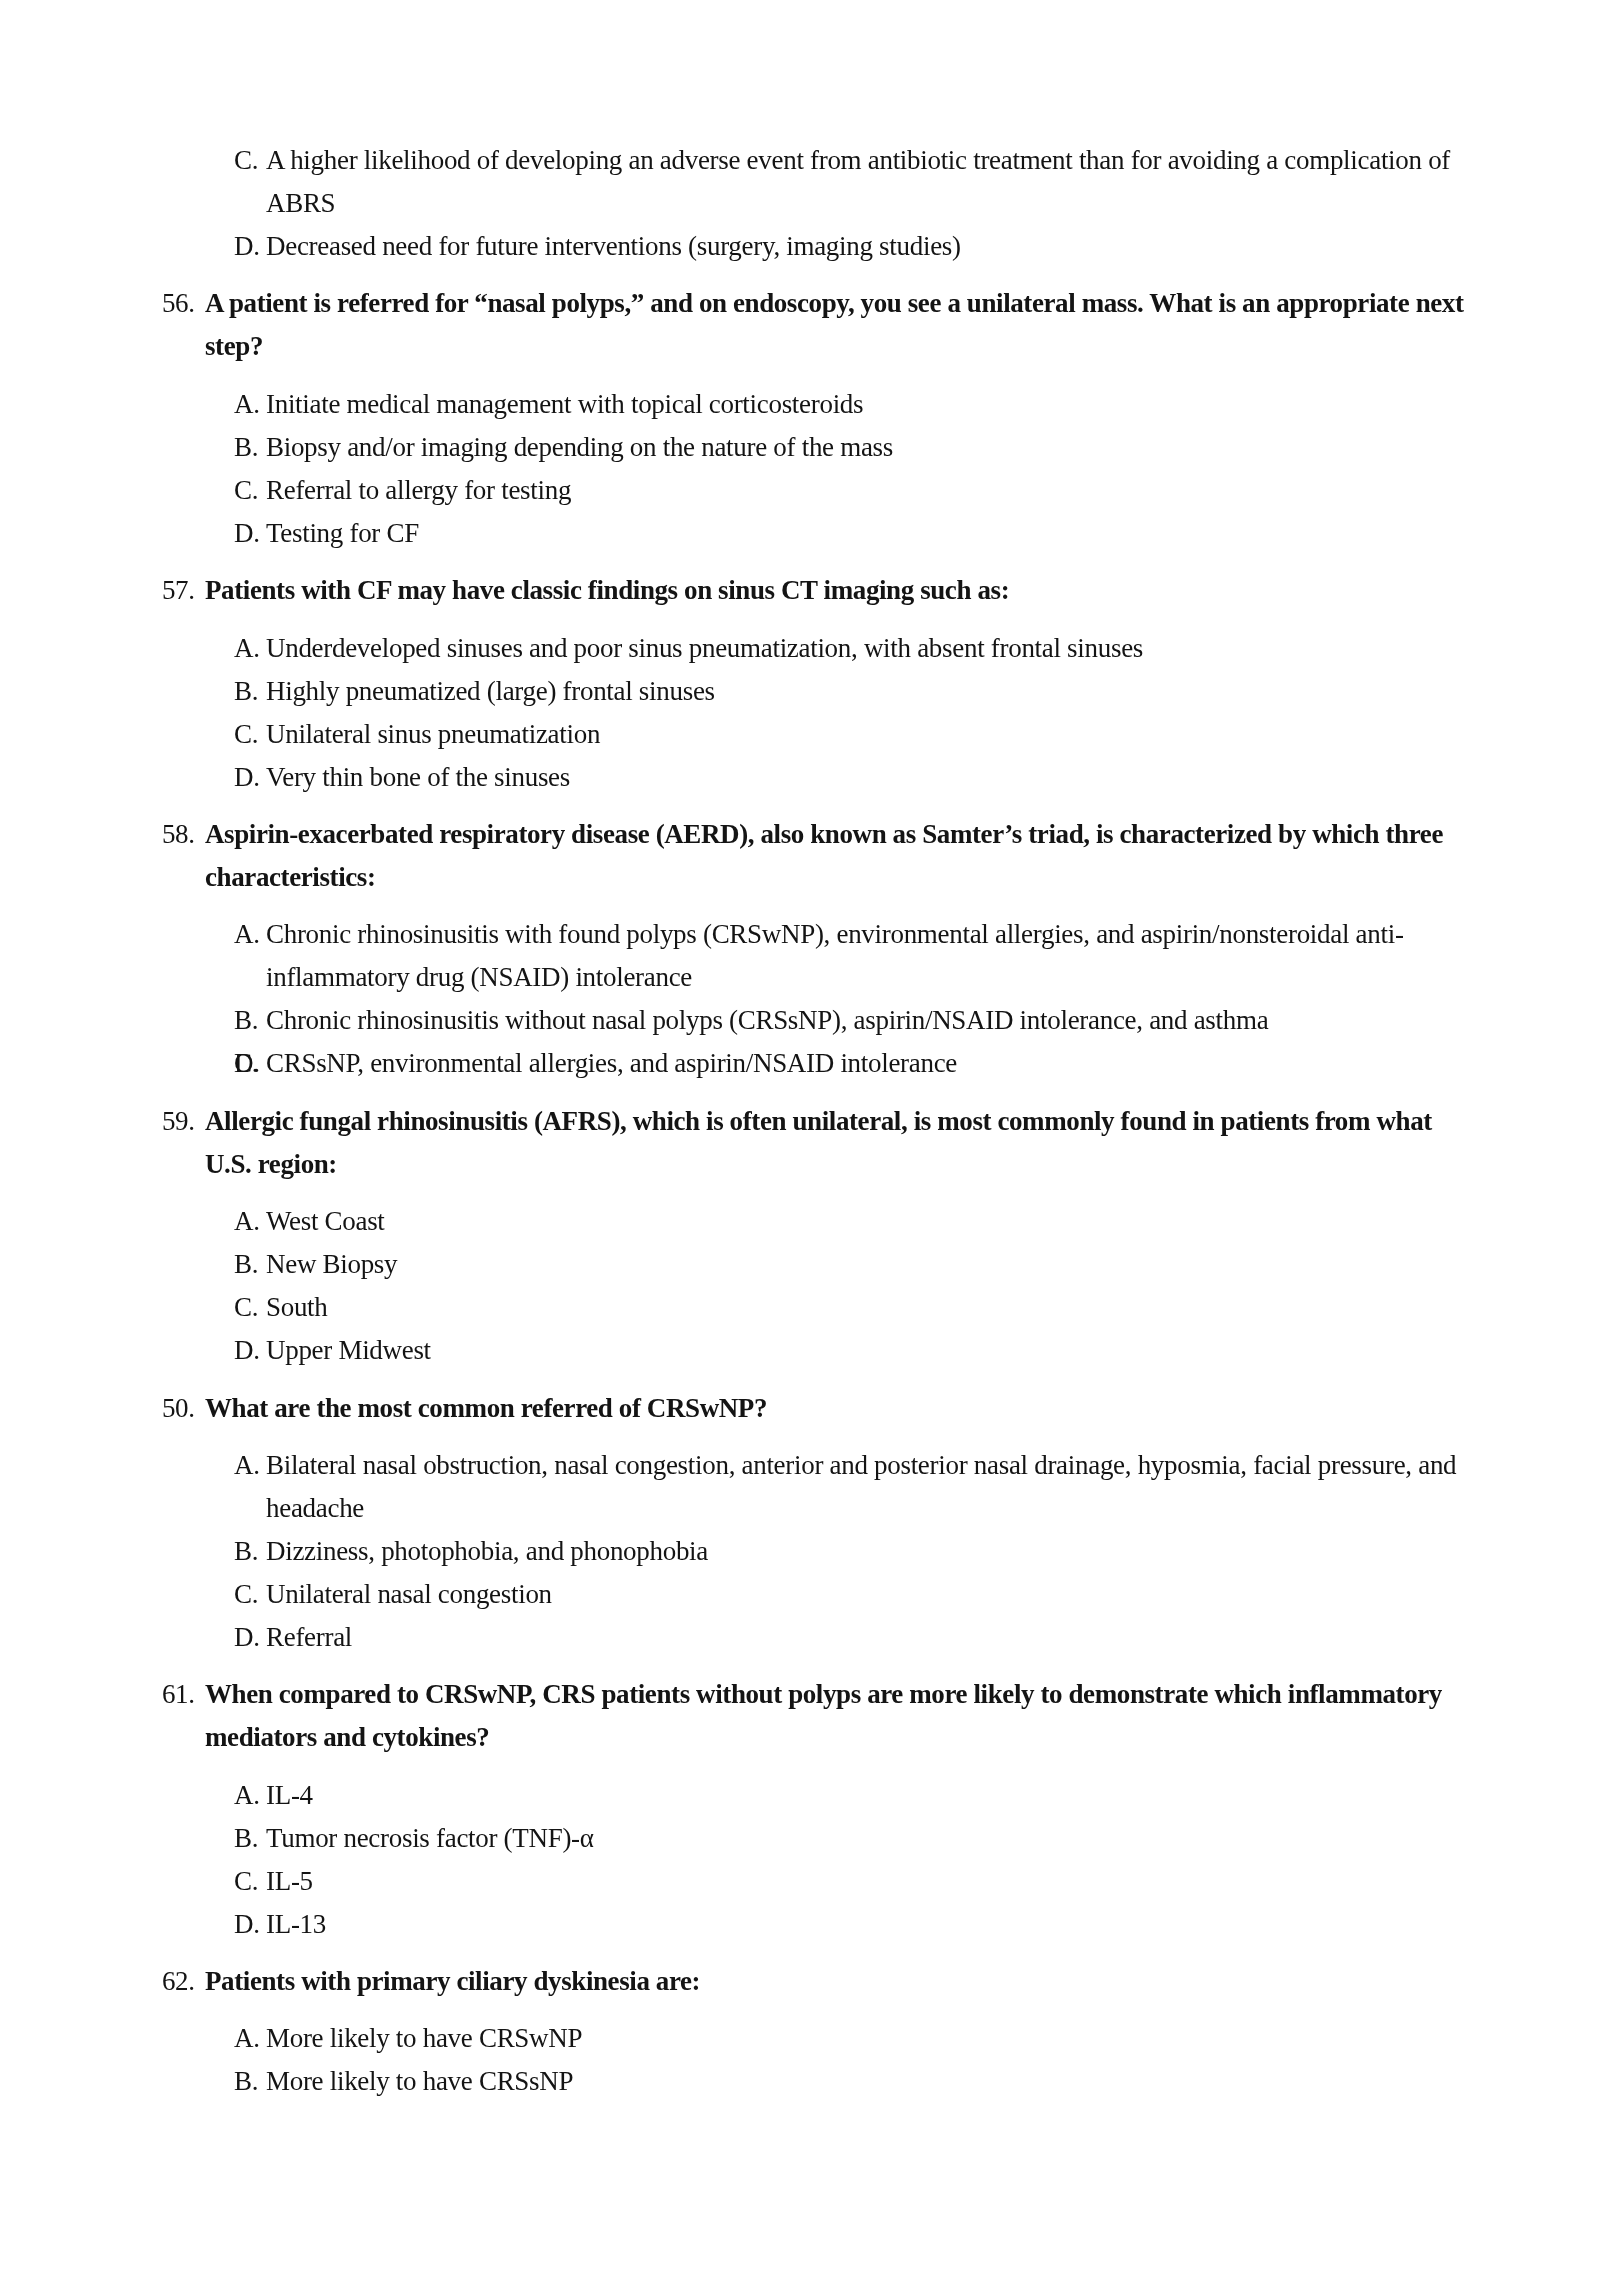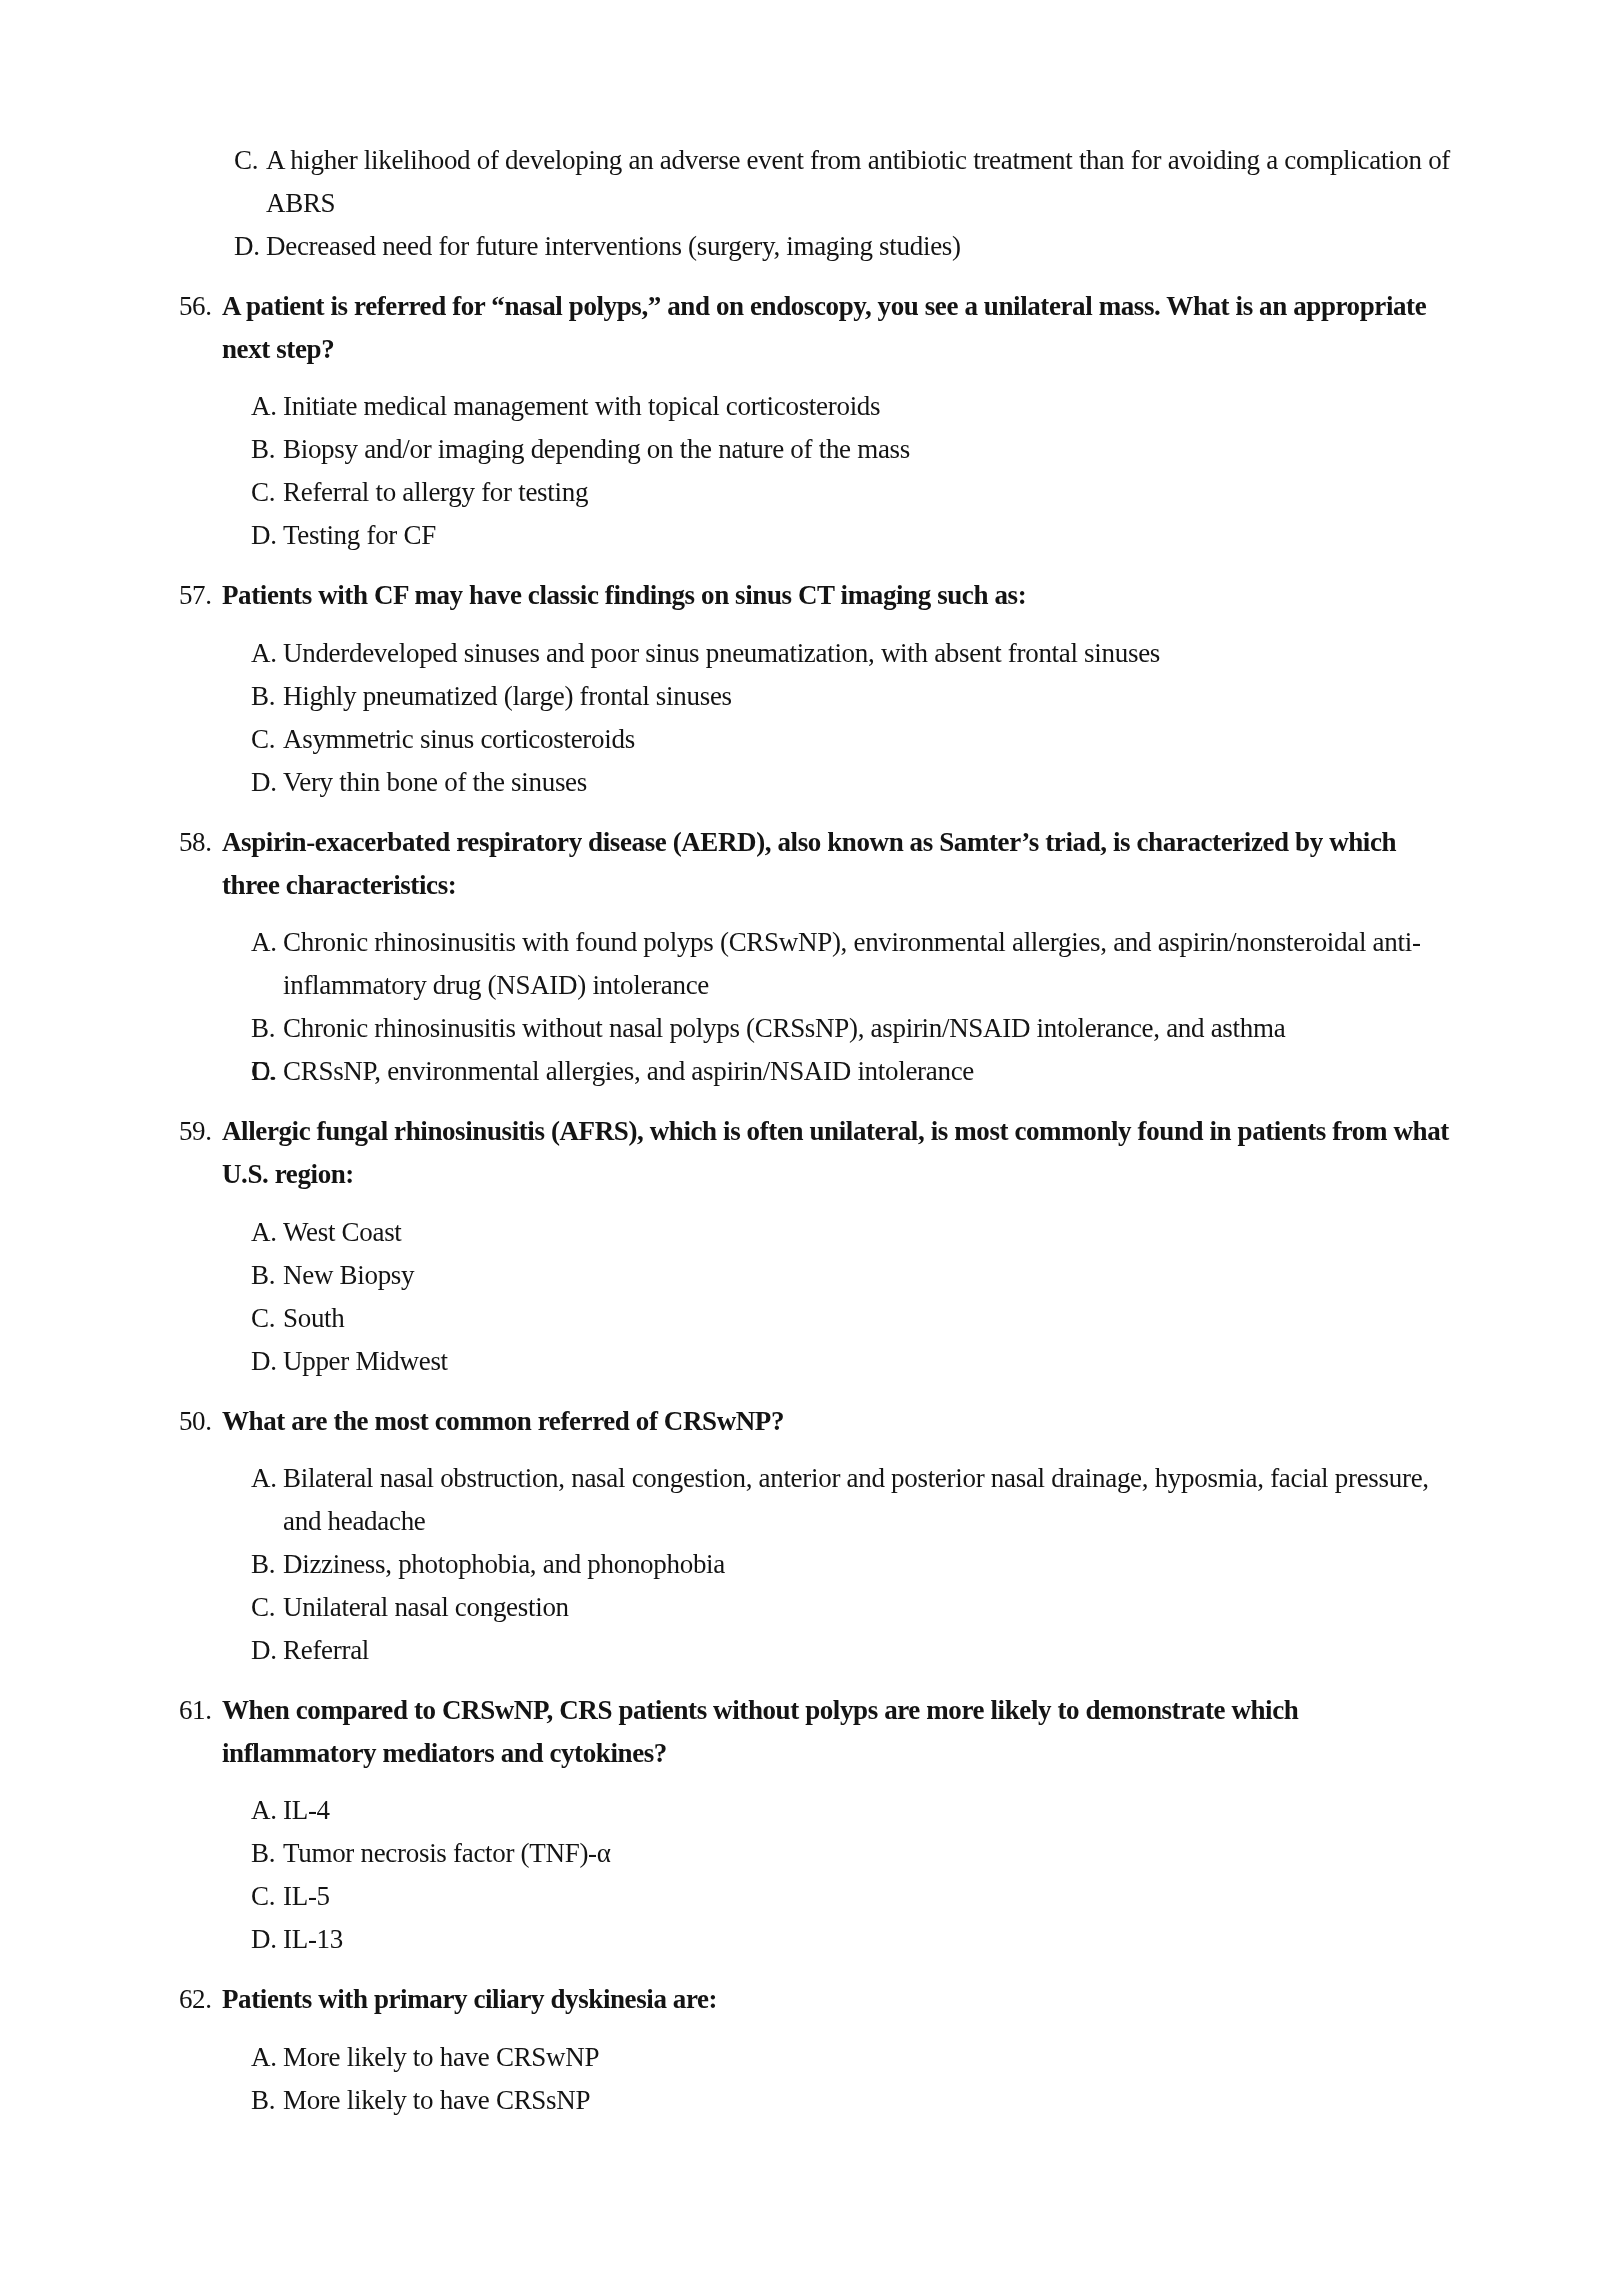--- a/index.html
+++ b/index.html
@@ -4,21 +4,21 @@
 <style>
   html, body { margin: 0; padding: 0; background: #ffffff; }
   body { width: 1620px; height: 2293px; position: relative; overflow: hidden; }
   .page {
     position: absolute; left: 0; top: 0; width: 1620px; height: 2293px;
     background: #ffffff; color: #141414;
     font-family: "Liberation Serif", "DejaVu Serif", serif;
     font-size: 27px; line-height: 43px;
   }
   .content { position: absolute; left: 0; top: 139px; width: 1620px; }
-  .question { position: relative; margin: 17px; }
+  .question { position: relative; margin: 0; }
   .q-head {
     position: relative; padding-left: 205px; padding-right: 153px;
     font-weight: bold; letter-spacing: -0.4px;
   }
   .q-num {
     position: absolute; left: 162px; top: 0; font-weight: normal; width: 43px;
   }
   .options { list-style: none; margin: 14.4px 0 14.4px 0; padding: 0; }
   .options.cont { margin-top: 0; }
   .opt {
@@ -58,21 +58,21 @@
     </div>
 
     <div class="question">
       <div class="q-head">
         <span class="q-num">57.</span>
         <span>Patients with CF may have classic findings on sinus CT imaging such as:</span>
       </div>
       <ul class="options">
         <li class="opt"><span class="opt-letter">A.</span><span>Underdeveloped sinuses and poor sinus pneumatization, with absent frontal sinuses</span></li>
         <li class="opt"><span class="opt-letter">B.</span><span>Highly pneumatized (large) frontal sinuses</span></li>
-        <li class="opt"><span class="opt-letter">C.</span><span>Asymmetric sinus corticosteroids</span></li>
+        <li class="opt"><span class="opt-letter">C.</span><span>Unilateral sinus pneumatization</span></li>
         <li class="opt"><span class="opt-letter">D.</span><span>Very thin bone of the sinuses</span></li>
       </ul>
     </div>
 
     <div class="question">
       <div class="q-head">
         <span class="q-num">58.</span>
         <span>Aspirin-exacerbated respiratory disease (AERD), also known as Samter’s triad, is characterized by which three characteristics:</span>
       </div>
       <ul class="options">

